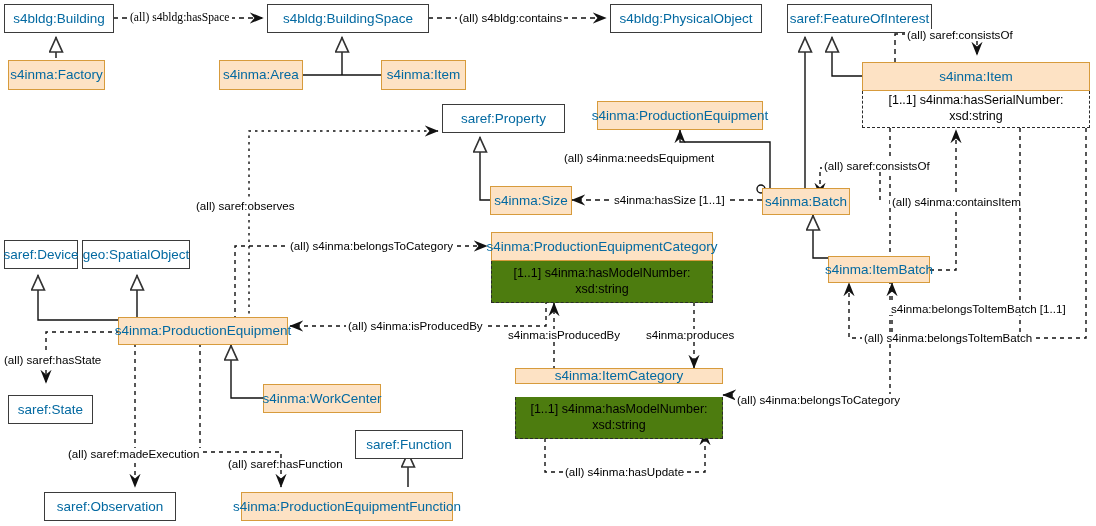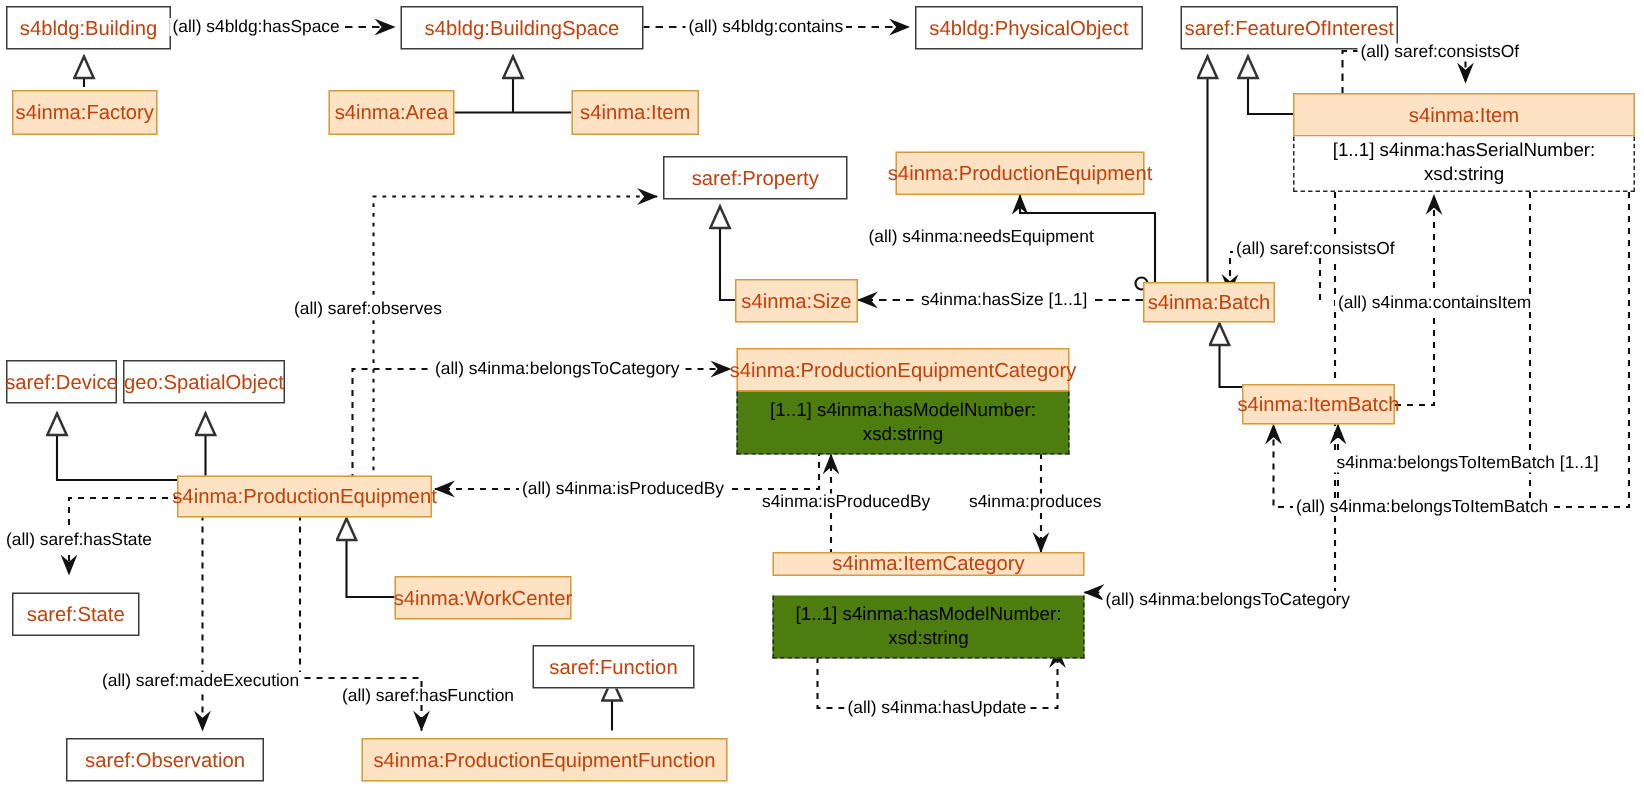--- a/index.html
+++ b/index.html
@@ -1,20 +1,20 @@
 <!DOCTYPE html>
 <html><head>
 <meta charset="utf-8">
 <style>
   html,body{margin:0;padding:0;background:#ffffff;}
   body{font-family:"Liberation Sans",sans-serif;}
   #canvas{position:relative;width:1096px;height:526px;background:#fff;overflow:hidden;}
   svg#edges{position:absolute;left:0;top:0;width:1096px;height:526px;pointer-events:none;}
   .node{position:absolute;box-sizing:border-box;display:flex;align-items:center;justify-content:center;
-        font-size:13.5px;color:#c2410c;text-align:center;line-height:1.15;}
+        font-size:13.5px;color:#0369a1;text-align:center;line-height:1.15;}
   .node.white{background:#ffffff;border:1.6px solid #3b3b3b;}
   .node.orange{background:#fde2c4;border:1.6px solid #d79b3c;}
   .attr{position:absolute;box-sizing:border-box;border:1.5px dashed #2b2b2b;border-top:none;
         background:#ffffff;font-size:12.5px;color:#000;display:flex;align-items:center;
         justify-content:center;text-align:center;line-height:1.25;padding:2px 4px;}
   .attr.orange{background:#4d7c0f;}
   .elabel{position:absolute;font-size:11.6px;color:#000;white-space:nowrap;background:#fff;
           padding:0 2px;line-height:1;}
 </style>
 </head>
@@ -175,28 +175,28 @@
     <span>s4inma:ItemCategory</span>
   </div>
   <div class="attr orange" style="left:515px;top:397px;width:208px;height:42px;white-space:pre-line;">
     <span>[1..1] s4inma:hasModelNumber:
 xsd:string</span>
   </div>
 
   <div class="node white" style="left:44px;top:492px;width:132px;height:29px;">
     <span>saref:Observation</span>
   </div>
-  <div class="node orange" style="left:241px;top:492px;width:244px;height:29px;">
+  <div class="node orange" style="left:241px;top:492px;width:212px;height:29px;">
     <span>s4inma:ProductionEquipmentFunction</span>
   </div>
 
-  <div class="elabel" style="left:113px;top:12px;">(all) s4bldg:hasSpace</div>
+  <div class="elabel" style="left:128px;top:12px;font-family:Liberation Serif, serif;">(all) s4bldg:hasSpace</div>
   <div class="elabel" style="left:457px;top:12px;">(all) s4bldg:contains</div>
   <div class="elabel" style="left:905px;top:29px;">(all) saref:consistsOf</div>
-  <div class="elabel" style="left:577px;top:152px;">(all) s4inma:needsEquipment</div>
+  <div class="elabel" style="left:562px;top:152px;">(all) s4inma:needsEquipment</div>
   <div class="elabel" style="left:612px;top:194px;">s4inma:hasSize [1..1]</div>
   <div class="elabel" style="left:822px;top:160px;">(all) saref:consistsOf</div>
   <div class="elabel" style="left:890px;top:196px;">(all) s4inma:containsItem</div>
   <div class="elabel" style="left:194px;top:200px;">(all) saref:observes</div>
   <div class="elabel" style="left:288px;top:240px;">(all) s4inma:belongsToCategory</div>
   <div class="elabel" style="left:346px;top:320px;">(all) s4inma:isProducedBy</div>
   <div class="elabel" style="left:506px;top:329px;">s4inma:isProducedBy</div>
   <div class="elabel" style="left:644px;top:329px;">s4inma:produces</div>
   <div class="elabel" style="left:889px;top:303px;">s4inma:belongsToItemBatch [1..1]</div>
   <div class="elabel" style="left:862px;top:332px;">(all) s4inma:belongsToItemBatch</div>

